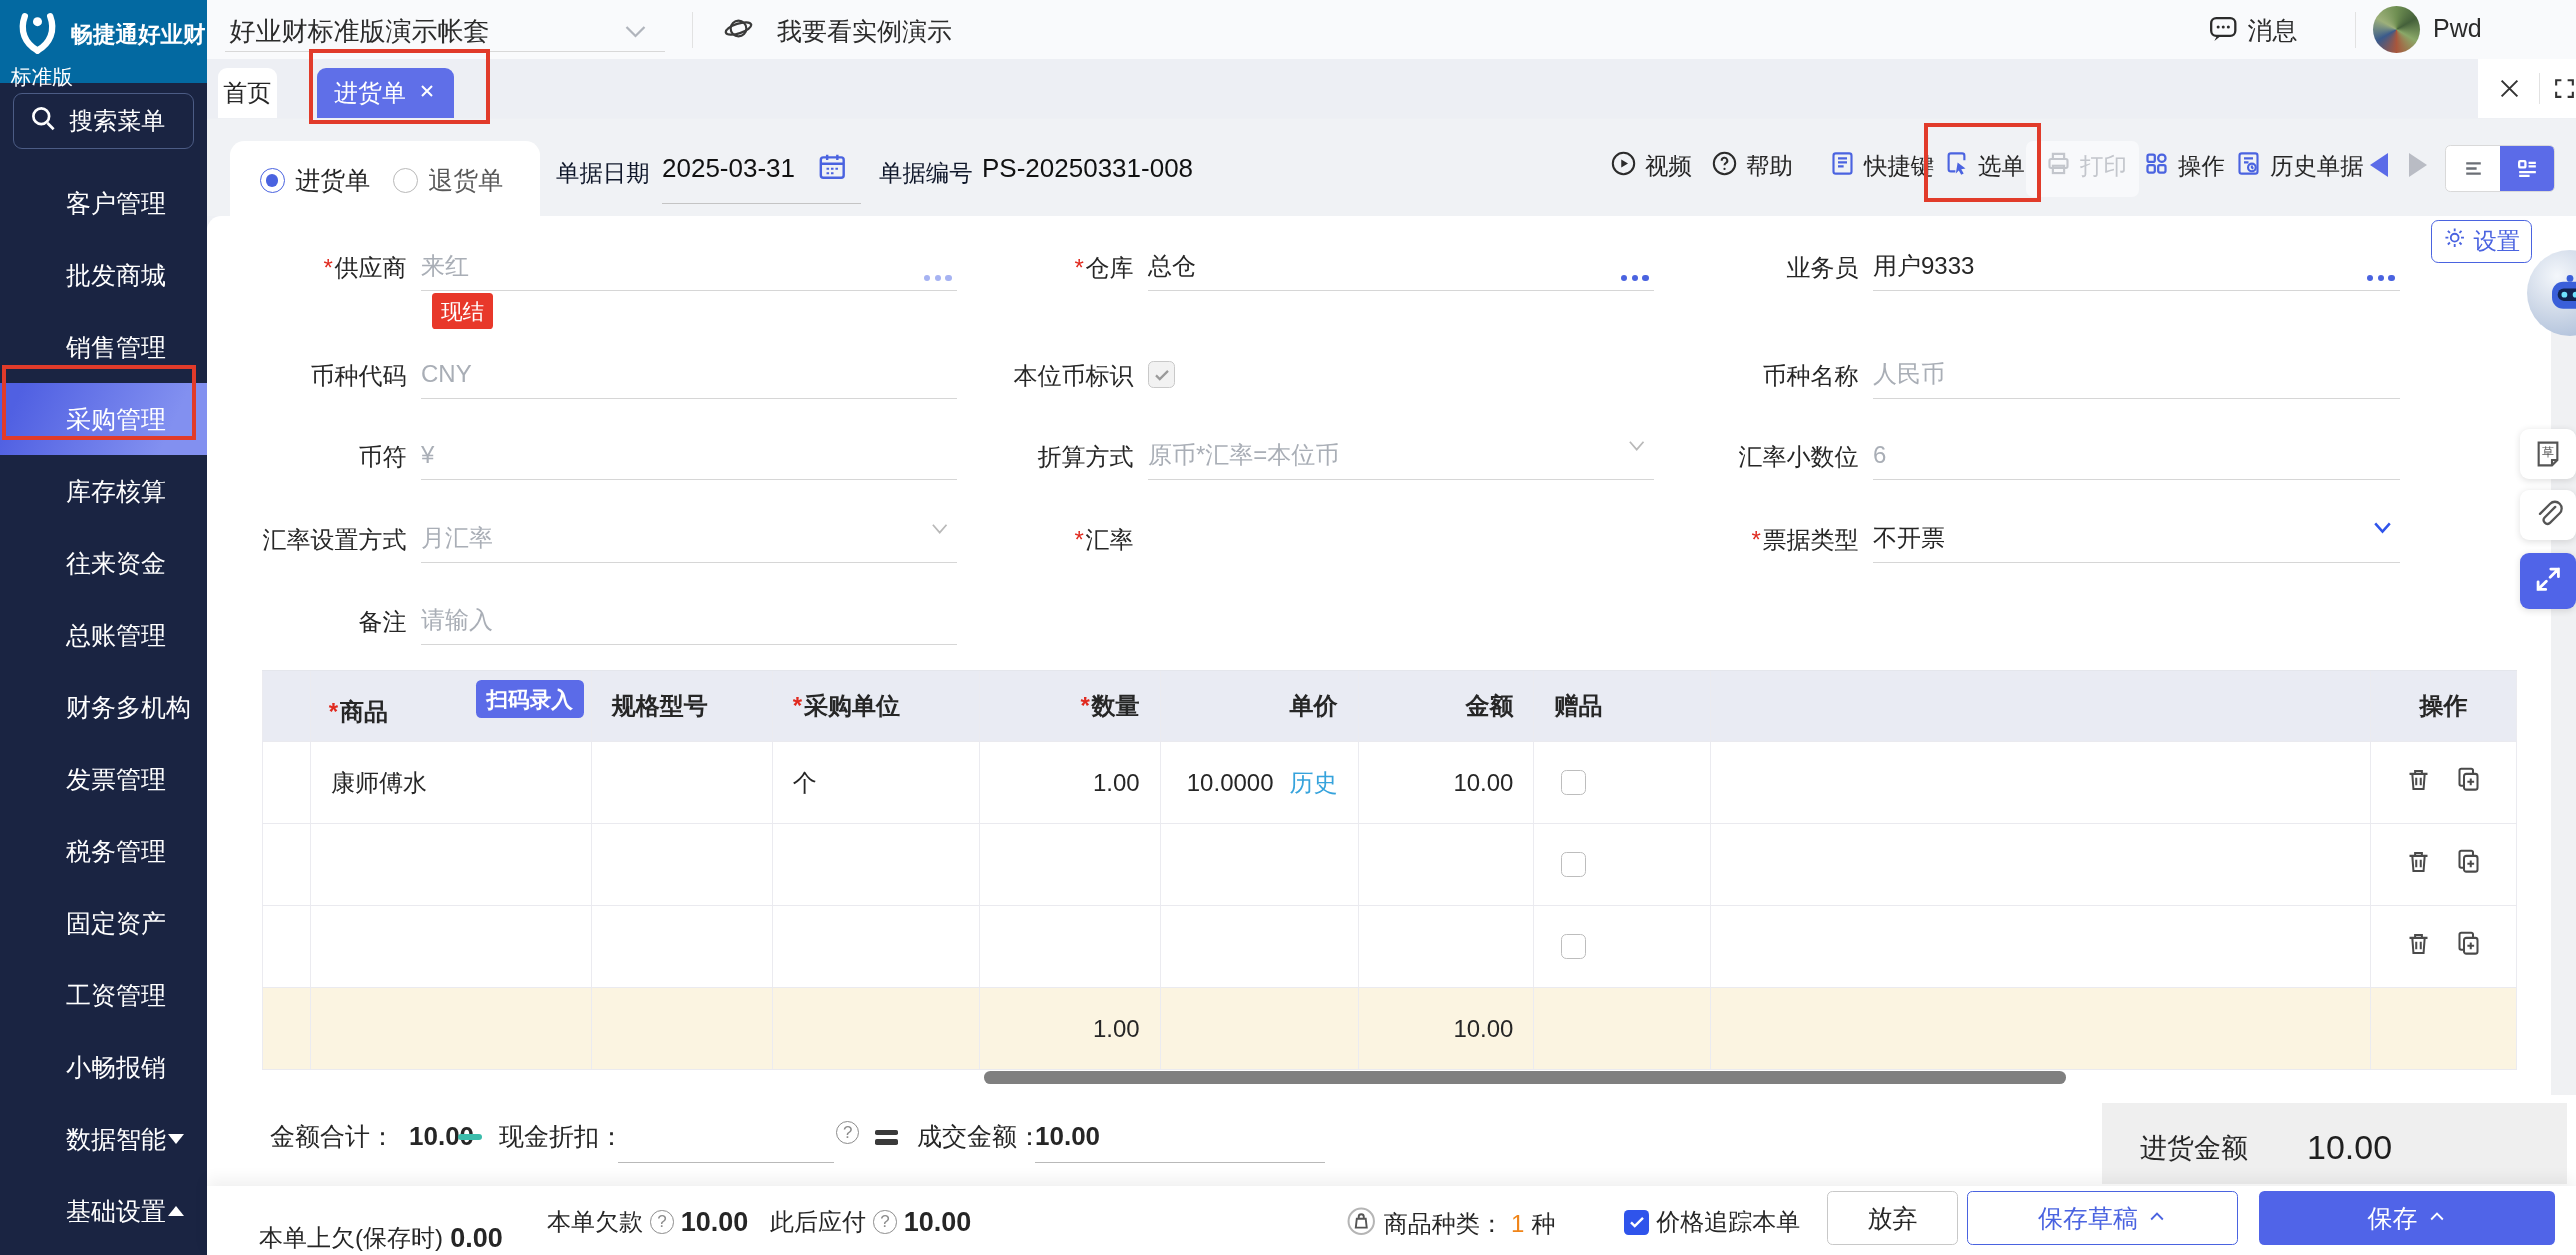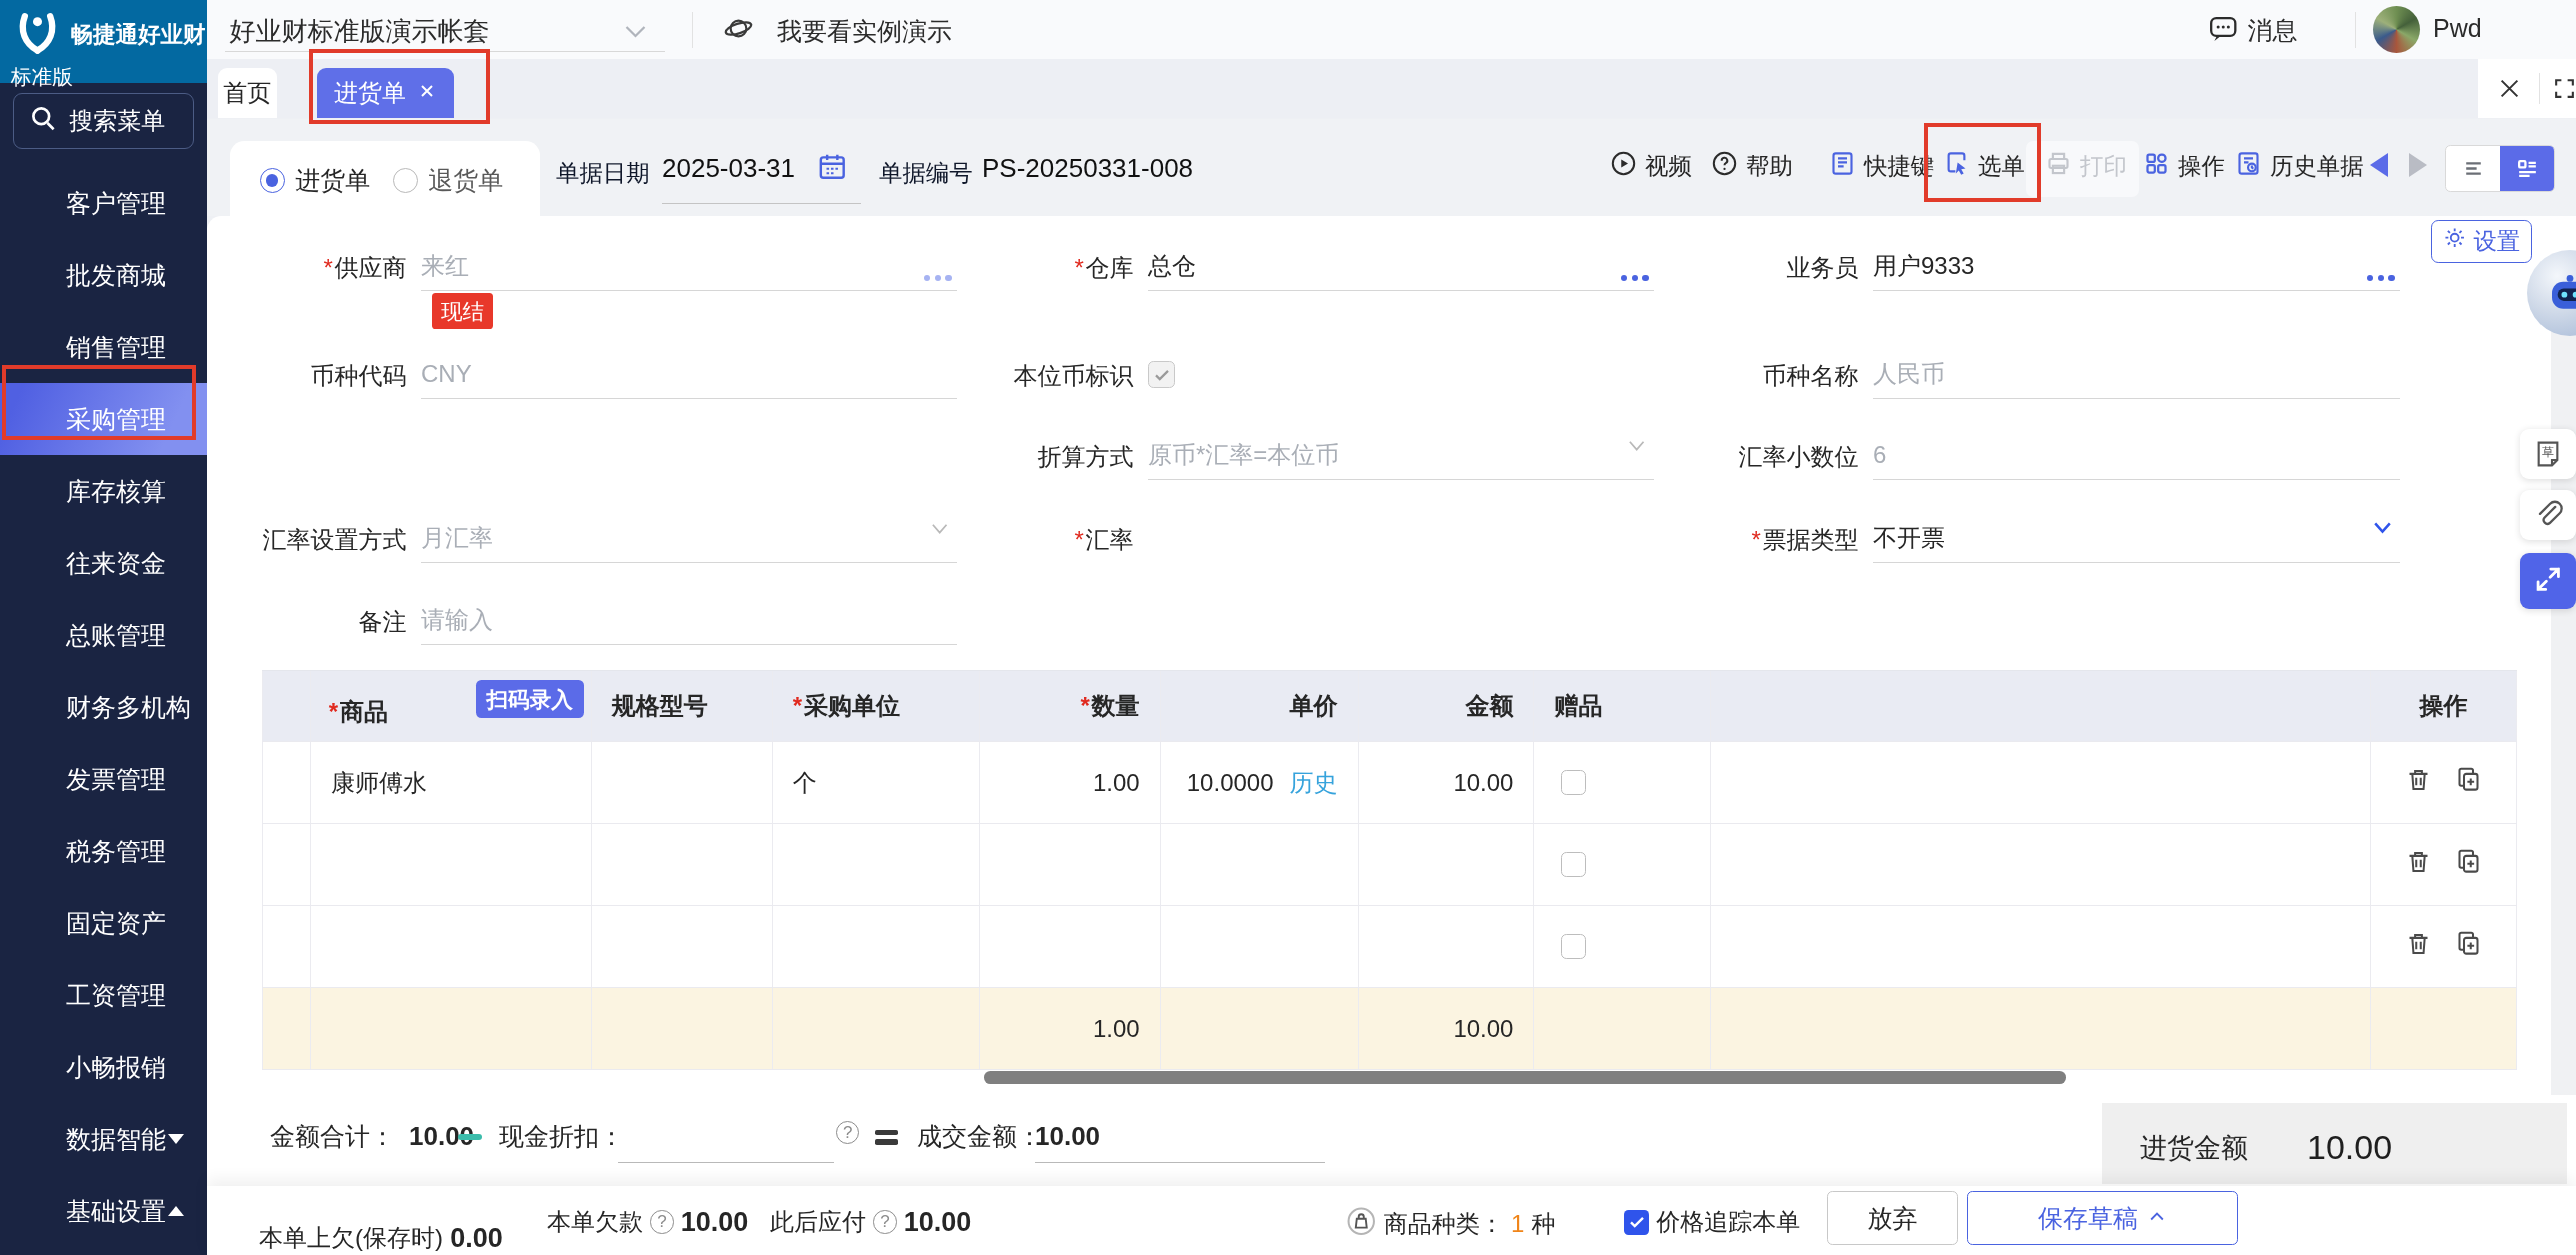--- a/index.html
+++ b/index.html
@@ -440,20 +440,24 @@
             <path d="M4 12.5 l5 5 L20 6.5"></path>
           </svg>
       </span>
     </span>
   </div>
   <div class="field c3" style="top:136px;">
     <span class="flabel">币种名称</span>
     <span class="fvalue"><span class="vgray">人民币</span></span>
   </div>
 
+  <div class="field c1" style="top:217px;">
+    <span class="flabel">币符</span>
+    <span class="fvalue"><span class="vgray">¥</span></span>
+  </div>
   <div class="field c2" style="top:217px;">
     <span class="flabel">折算方式</span>
     <span class="fvalue"><span class="vgray">原币*汇率=本位币</span>
       <span class="fchev"><svg width="23.4" height="23.4" viewBox="0 0 24 24" fill="none" stroke="currentColor" stroke-width="1.8">
             <path d="M5 8 l7 8 7-8"></path>
           </svg></span>
     </span>
   </div>
   <div class="field c3" style="top:217px;">
     <span class="flabel">汇率小数位</span>
@@ -682,20 +686,26 @@
   </div>
   <div class="bbtn" id="btn-discard">
       <span>放弃</span>
     </div>
   <div class="bbtn" id="btn-draft">
     <span>保存草稿</span>
     <span><svg width="20" height="20" viewBox="0 0 24 24" fill="none" stroke="#4a63e0" stroke-width="2.2">
           <path d="M5 15 l7-7 7 7"></path>
         </svg></span>
   </div>
+  <div class="bbtn" id="btn-save">
+    <span>保存</span>
+    <span><svg width="20" height="20" viewBox="0 0 24 24" fill="none" stroke="#fff" stroke-width="2.2">
+          <path d="M5 15 l7-7 7 7"></path>
+        </svg></span>
+  </div>
 </div>
 
 <div id="right-track"></div>
 <div id="robot">
   <svg width="54" height="54" viewBox="0 0 48 48">
       <rect x="8" y="14" width="32" height="24" rx="10" fill="#3a5fd9"></rect>
       <rect x="13" y="20" width="22" height="11" rx="5.5" fill="#10234f"></rect>
       <circle cx="19" cy="25.5" r="2.6" fill="#6fe3ff"></circle>
       <circle cx="29" cy="25.5" r="2.6" fill="#6fe3ff"></circle>
       <rect x="21" y="8" width="6" height="6" rx="3" fill="#3a5fd9"></rect>

